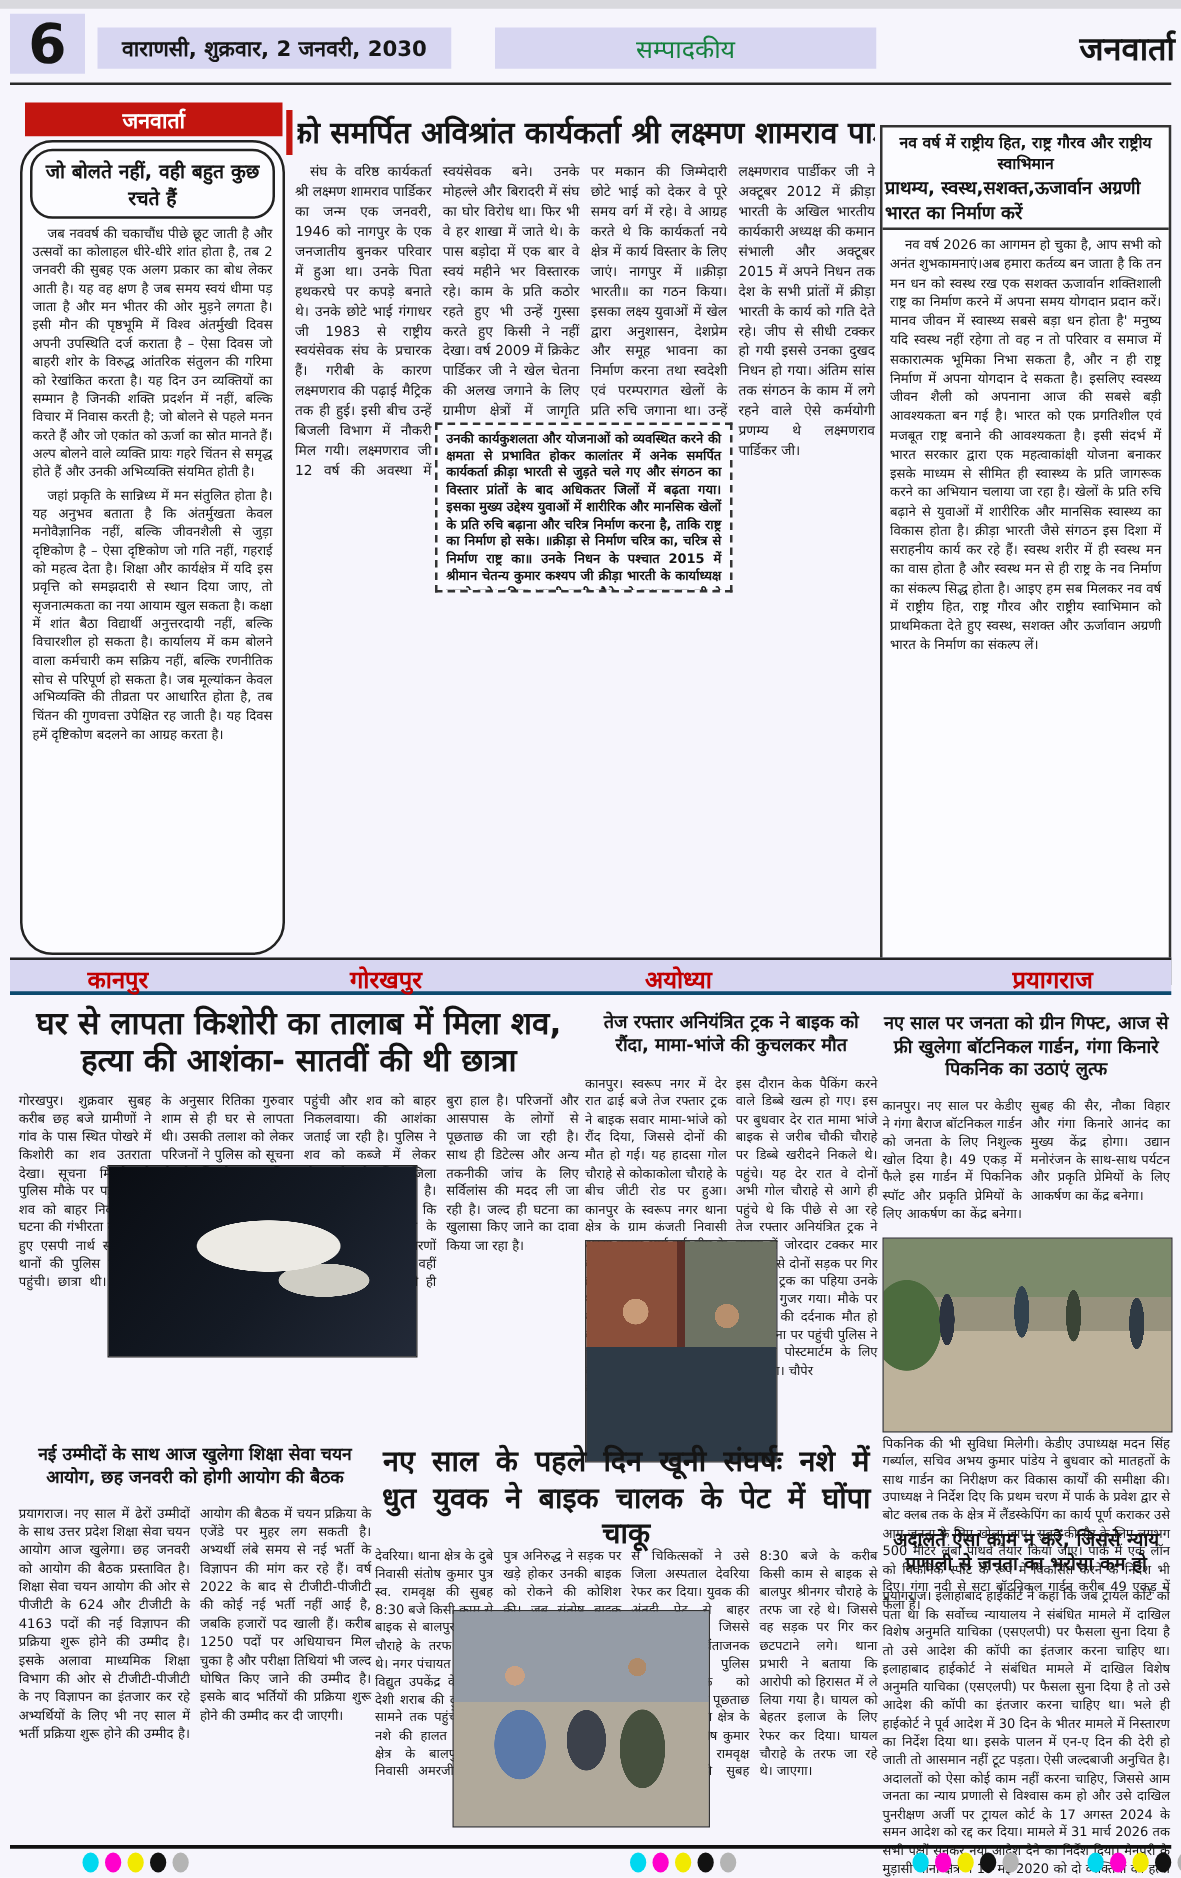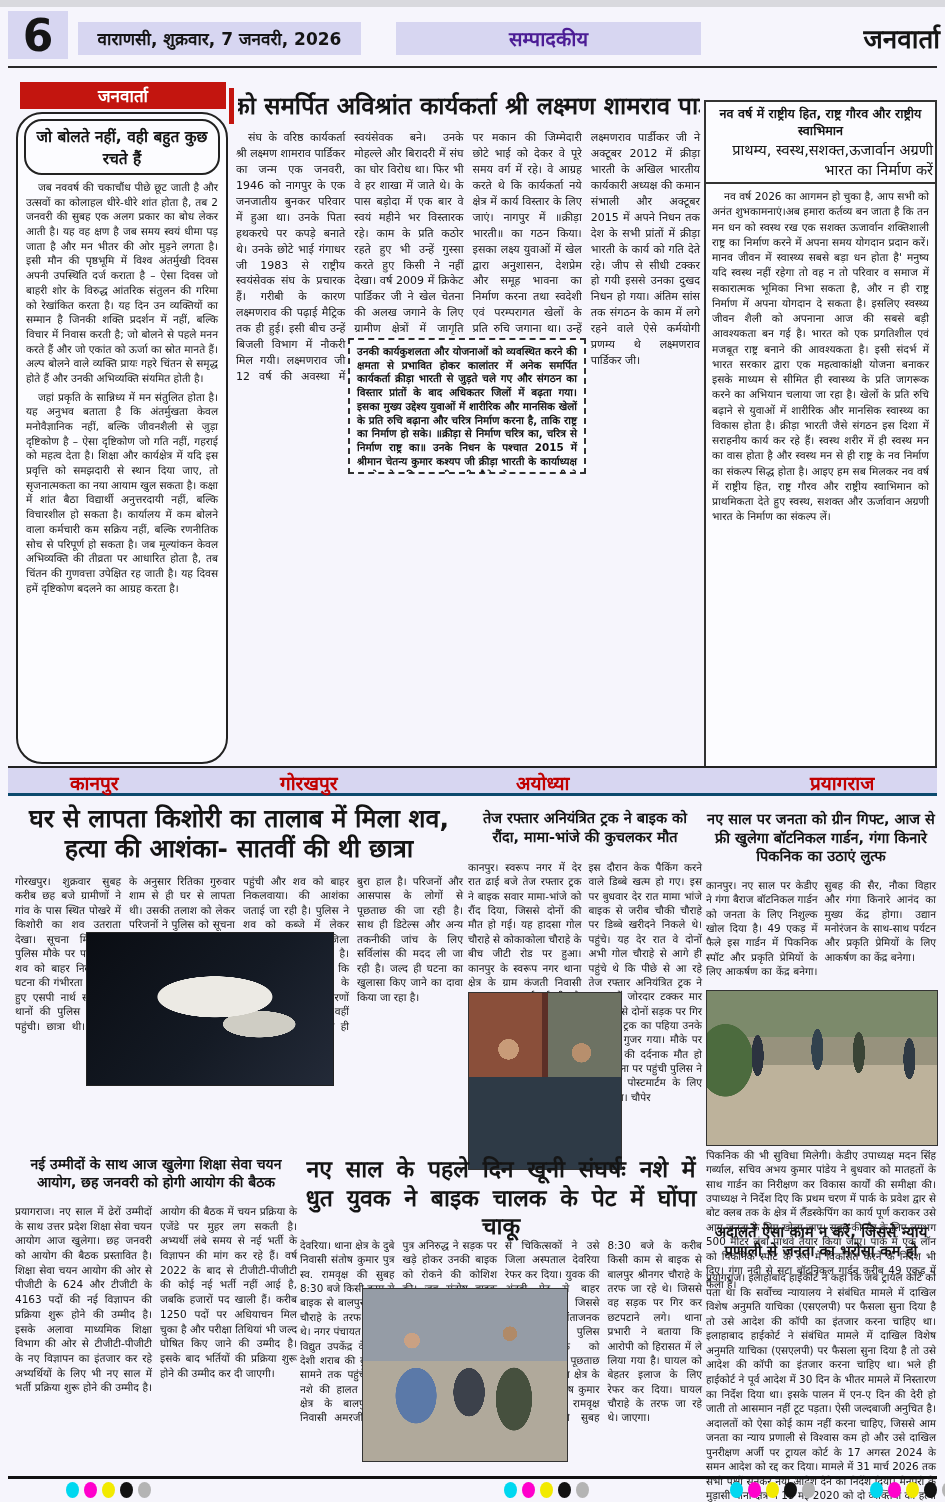--- a/index.html
+++ b/index.html
@@ -7,21 +7,21 @@
         font-family:"DejaVu Sans","Liberation Sans",sans-serif;color:#151515;}
   .abs{position:absolute;}
   .lav{background:#d7d6f1;}
   .center{display:flex;align-items:center;justify-content:center;text-align:center;}
   .just{text-align:justify;}
 
   
   #topstrip{left:0;top:0;width:945px;height:7px;background:#d9d9de;}
   #pagenum{left:8px;top:11px;width:60px;height:48px;font-size:44px;font-weight:bold;}
   #datebox{left:78px;top:22px;width:283px;height:33px;font-size:17px;font-weight:bold;}
-  #sectionbox{left:396px;top:22px;width:305px;height:33px;font-size:20px;font-weight:bold;color:#4c1d95;}
+  #sectionbox{left:396px;top:22px;width:305px;height:33px;font-size:20px;font-weight:normal;color:#15803d;}
   #masthead{left:790px;top:20px;width:150px;height:36px;font-size:26px;font-weight:bold;justify-content:flex-end;display:flex;align-items:center;}
   #headrule{left:8px;top:66px;width:929px;height:2px;background:#2a2a2a;}
 
   
   #ed-banner{left:20px;top:82px;width:206px;height:27px;background:#c3150f;color:#fff;font-size:17px;font-weight:bold;}
   #ed-box{left:16px;top:112px;width:212px;height:652px;border:2px solid #222;border-radius:26px;background:#fcfcff;box-sizing:border-box;padding:5px 6px;}
   #ed-title{border:2px solid #222;border-radius:18px;font-weight:bold;font-size:15.5px;padding:4px 2px;text-align:center;}
   #ed-body{padding:5px 2px 0 2px;font-size:10.5px;line-height:1.4;}
   #ed-body p{margin:0 0 4px 0;text-indent:12px;}
 
@@ -30,21 +30,21 @@
   #main-title{left:238px;top:84px;width:462px;height:40px;font-size:24px;font-weight:bold;white-space:nowrap;overflow:hidden;}
   #main-body{left:236px;top:130px;width:464px;height:634px;column-count:4;column-gap:9px;font-size:11px;line-height:1.45;}
   #main-body p{margin:0;text-indent:12px;}
   #main-highlight{left:348px;top:338px;width:238px;height:136px;border:2px dashed #333;background:#fbfbff;
                   padding:5px 7px;font-weight:bold;font-size:10.4px;line-height:1.32;box-sizing:border-box;overflow:hidden;}
 
   
   #right-box{left:704px;top:76px;width:233px;height:688px;border:2px solid #333;background:#fcfcff;box-sizing:border-box;margin-top:24px;}
   #right-titles{border-bottom:2px solid #333;padding:3px 2px;}
   #right-title1{font-size:12.6px;font-weight:bold;text-align:center;}
-  #right-title2{font-size:14.5px;font-weight:normal;text-align:right;}
+  #right-title2{font-size:14.5px;font-weight:bold;text-align:left;}
   #right-body{padding:5px 6px;font-size:10.6px;line-height:1.44;}
   #right-body p{margin:0;text-indent:12px;}
 
   
   #cityband{left:8px;top:766px;width:929px;height:30px;border-top:2px solid #222;border-bottom:3px solid #0c4a6e;box-sizing:border-box;}
   .city{position:absolute;top:2px;font-size:19px;font-weight:bold;color:#c10000;}
   #city-0{left:62px;}#city-1{left:272px;}#city-2{left:508px;}#city-3{left:802px;}
 
   
   #girl-title{left:15px;top:802px;width:448px;height:64px;font-size:25px;font-weight:bold;line-height:1.2;}
@@ -107,21 +107,21 @@
   .dot.k{background:#121212;}.dot.g{background:#b4b4b4;}
 </style>
 </head>
 <body>
 
 <div id="page">
 
   <div class="abs" id="topstrip"></div>
 
   <div class="abs lav center" id="pagenum">6</div>
-  <div class="abs lav center" id="datebox">वाराणसी, शुक्रवार, 7 जनवरी, 2026</div>
+  <div class="abs lav center" id="datebox">वाराणसी, शुक्रवार, 2 जनवरी, 2030</div>
   <div class="abs lav center" id="sectionbox">सम्पादकीय</div>
   <div class="abs" id="masthead">जनवार्ता</div>
   <div class="abs" id="headrule"></div>
 
   <div class="abs center" id="ed-banner">जनवार्ता</div>
   <div class="abs" id="ed-box">
     <div id="ed-title">जो बोलते नहीं, वही बहुत कुछ रचते हैं</div>
     <div id="ed-body" class="just">
       <p>जब नववर्ष की चकाचौंध पीछे छूट जाती है और उत्सवों का कोलाहल धीरे-धीरे शांत होता है, तब 2 जनवरी की सुबह एक अलग प्रकार का बोध लेकर आती है। यह वह क्षण है जब समय स्वयं धीमा पड़ जाता है और मन भीतर की ओर मुड़ने लगता है। इसी मौन की पृष्ठभूमि में विश्व अंतर्मुखी दिवस अपनी उपस्थिति दर्ज कराता है – ऐसा दिवस जो बाहरी शोर के विरुद्ध आंतरिक संतुलन की गरिमा को रेखांकित करता है। यह दिन उन व्यक्तियों का सम्मान है जिनकी शक्ति प्रदर्शन में नहीं, बल्कि विचार में निवास करती है; जो बोलने से पहले मनन करते हैं और जो एकांत को ऊर्जा का स्रोत मानते हैं। अल्प बोलने वाले व्यक्ति प्रायः गहरे चिंतन से समृद्ध होते हैं और उनकी अभिव्यक्ति संयमित होती है।</p>
       <p>जहां प्रकृति के सान्निध्य में मन संतुलित होता है। यह अनुभव बताता है कि अंतर्मुखता केवल मनोवैज्ञानिक नहीं, बल्कि जीवनशैली से जुड़ा दृष्टिकोण है – ऐसा दृष्टिकोण जो गति नहीं, गहराई को महत्व देता है। शिक्षा और कार्यक्षेत्र में यदि इस प्रवृत्ति को समझदारी से स्थान दिया जाए, तो सृजनात्मकता का नया आयाम खुल सकता है। कक्षा में शांत बैठा विद्यार्थी अनुत्तरदायी नहीं, बल्कि विचारशील हो सकता है। कार्यालय में कम बोलने वाला कर्मचारी कम सक्रिय नहीं, बल्कि रणनीतिक सोच से परिपूर्ण हो सकता है। जब मूल्यांकन केवल अभिव्यक्ति की तीव्रता पर आधारित होता है, तब चिंतन की गुणवत्ता उपेक्षित रह जाती है। यह दिवस हमें दृष्टिकोण बदलने का आग्रह करता है।</p>

